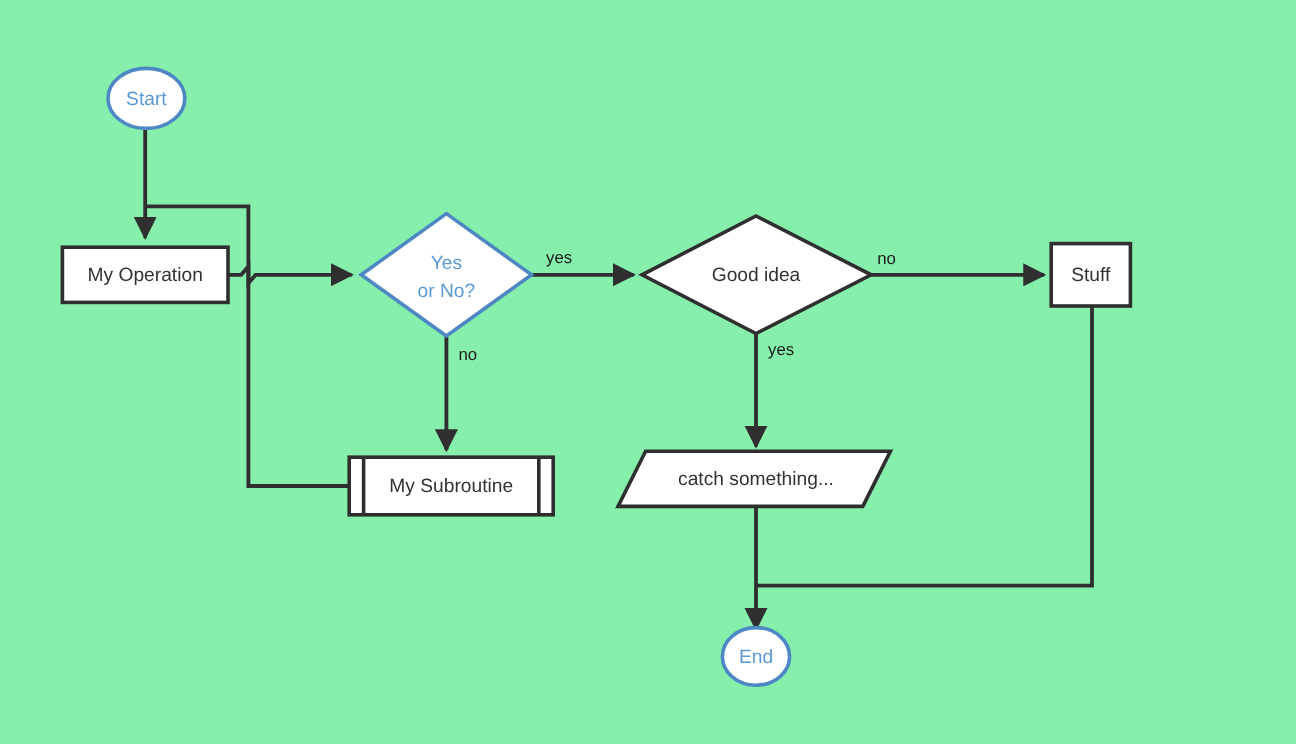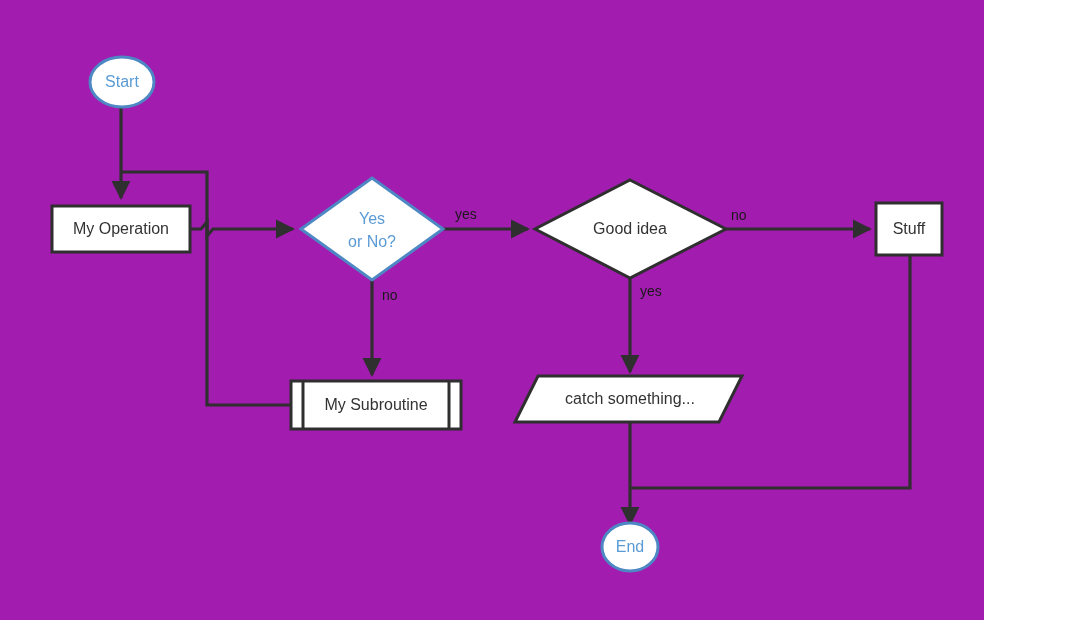--- a/index.html
+++ b/index.html
@@ -8,23 +8,23 @@
     background: #ffffff;
   }
   body {
     width: 1080px;
     height: 620px;
     font-family: "Liberation Sans", sans-serif;
     overflow: hidden;
   }
   #canvas {
     position: relative;
-    width: 984px;
+    width: 1080px;
     height: 620px;
-    background: #a21caf;
+    background: #86efac;
   }
   #flow-svg {
     position: absolute;
     left: 0;
     top: 0;
     width: 1080px;
     height: 620px;
   }
   .shape-label {
     font-family: "Liberation Sans", sans-serif;

